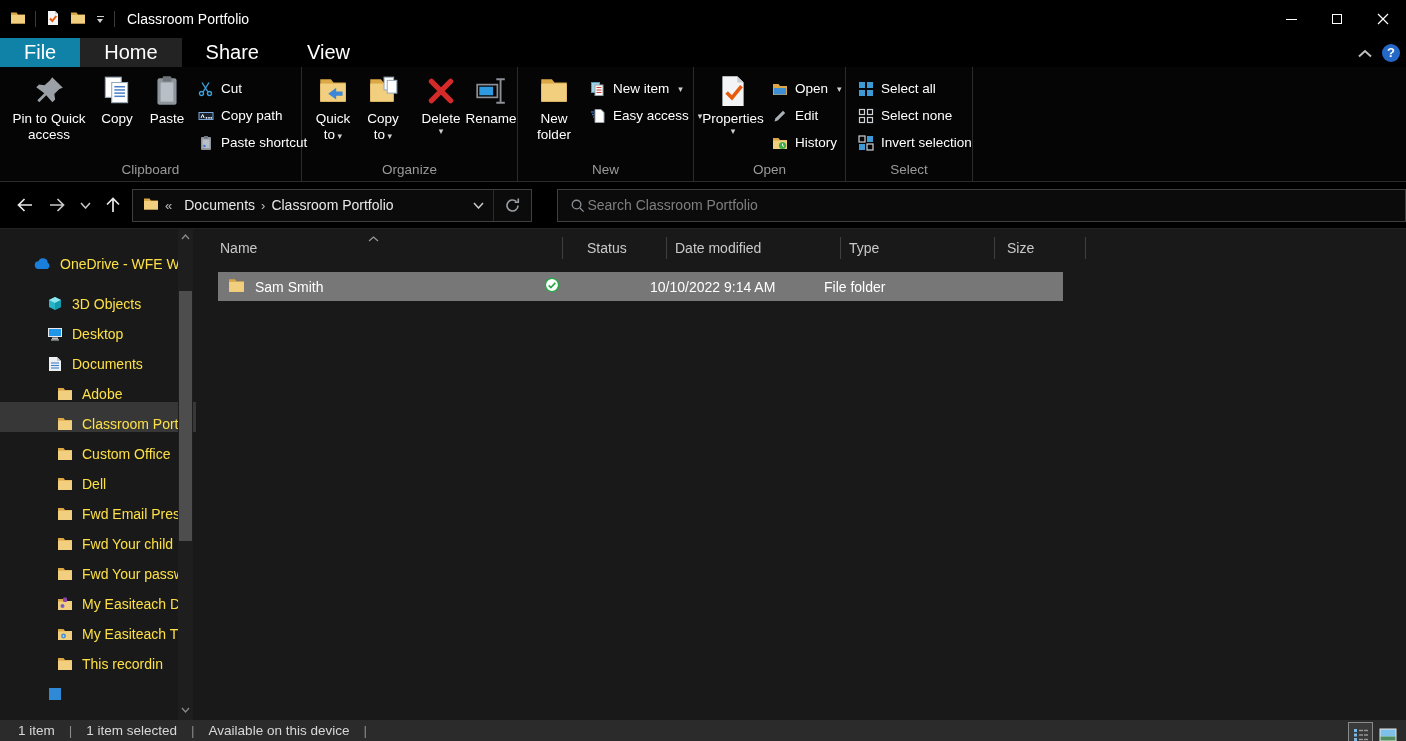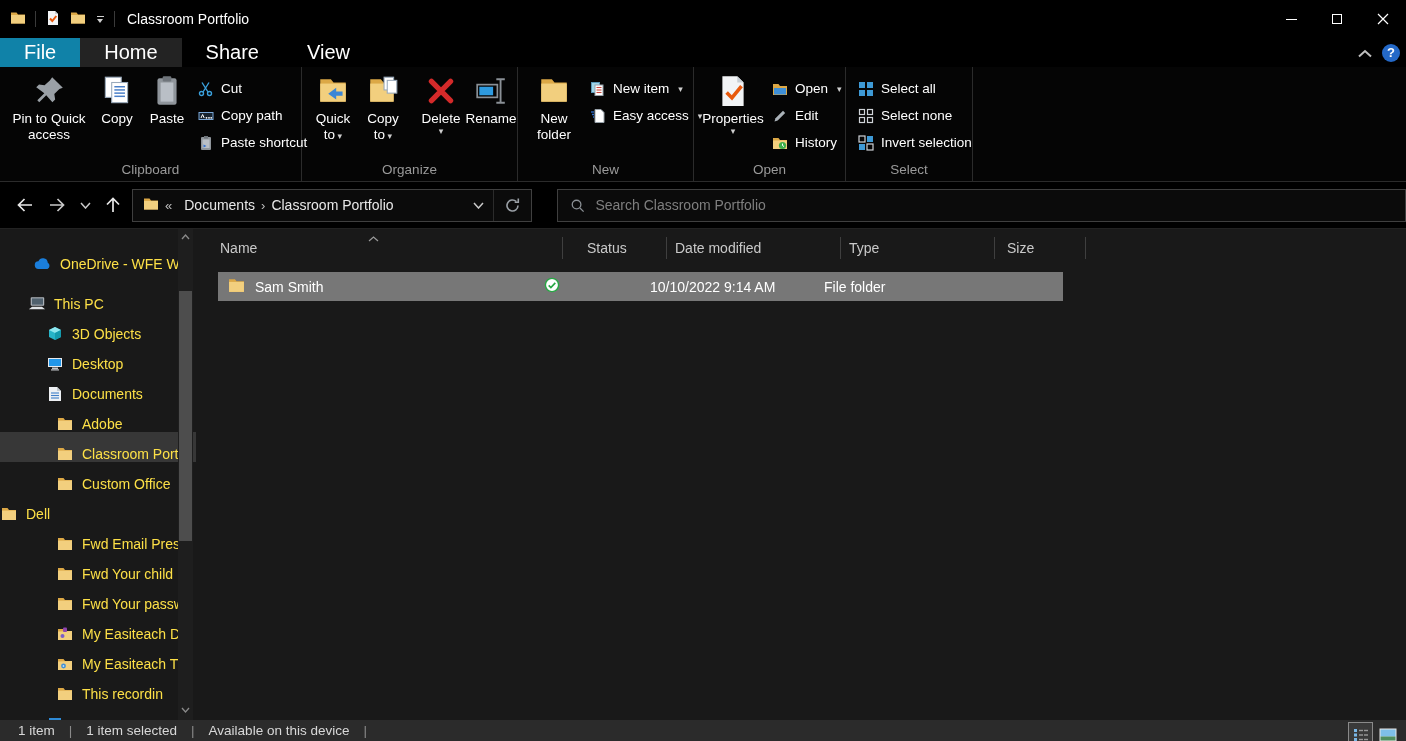--- a/index.html
+++ b/index.html
@@ -47,21 +47,21 @@
   
   .navrow { height:46px; background:#000; display:flex; align-items:center; flex:0 0 auto; }
   .navbtns { display:flex; align-items:center; gap:2px; padding:0 4px 0 10px; }
   .navbtn { display:flex; align-items:center; justify-content:center; width:30px; height:30px; }
   .addressbox { width:437px; height:33px; border:1px solid #3f3f3f; background:#0b0b0b; display:flex; align-items:center; padding-left:10px; }
   .addressbox .crumb { color:#e8e8e8; padding:0 6px; }
   .addressbox .bsep { color:#bfbfbf; font-size:13px; }
   .addr-right { margin-left:auto; display:flex; align-items:center; height:100%; }
   .addr-dd { width:30px; height:100%; display:flex; align-items:center; justify-content:center; }
   .addr-refresh { width:38px; height:100%; display:flex; align-items:center; justify-content:center; border-left:1px solid #2b2b2b; }
-  .searchbox { margin-left:25px; width:926px; height:33px; border:1px solid #3f3f3f; background:#0b0b0b; display:flex; align-items:center; padding:0 12px; gap:10px; }
+  .searchbox { margin-left:25px; width:926px; height:33px; border:1px solid #3f3f3f; background:#0b0b0b; display:flex; align-items:center; padding:0 12px; gap:2px; }
   .searchbox input { flex:1; background:transparent; border:none; outline:none; color:#cfcfcf; font-size:14px; font-family:inherit; }
   .searchbox input::placeholder { color:#7f7f7f; }
 
   
   .main { flex:1 1 auto; display:flex; background:#191919; border-top:1px solid #222; position:relative; overflow:hidden; }
   .sidebar { width:196px; position:relative; overflow:hidden; flex:0 0 auto; }
   .sb-item { height:30px; display:flex; align-items:flex-end; gap:8px; color:#fde047; white-space:nowrap; overflow:hidden; }
   .sb-item.sel { background:#373737; }
   .sb-icon { flex:0 0 auto; width:18px; height:17px; display:flex; align-items:center; justify-content:center; }
   .sb-scroll { position:absolute; top:0; right:3px; width:15px; height:100%; background:#1e1e1e; }
@@ -428,30 +428,20 @@
       <div style="height:13px"></div>
       <div class="sb-item" style="padding-left:34px">
         <span class="sb-icon">
             <svg width="19" height="13" viewBox="0 0 20 14">
               <path fill="#1a7edb" d="M5.2 13a4.2 4.2 0 0 1-.3-8.4A5.4 5.4 0 0 1 15.3 6.1 3.9 3.9 0 0 1 15 13z"></path>
             </svg>
           </span>
         <span>OneDrive - WFE W</span>
       </div>
       <div style="height:10px"></div>
-      <div class="sb-item" style="padding-left:28px">
-        <span class="sb-icon">
-            <svg width="19" height="15" viewBox="0 0 20 16">
-              <rect x="3" y="1" width="15" height="9.5" rx="1" fill="#aeb4ba"></rect>
-              <rect x="4.3" y="2.3" width="12.4" height="7" fill="#50616e"></rect>
-              <path d="M1 14.5l3.5-3h11l3.5 3z" fill="#dfe3e6"></path>
-            </svg>
-          </span>
-        <span>This PC</span>
-      </div>
       <div class="sb-item" style="padding-left:46px">
         <span class="sb-icon">
             <svg width="16" height="16" viewBox="0 0 16 16">
               <path d="M8 1l6 3v7l-6 3-6-3V4z" fill="#27b4c8"></path>
               <path d="M8 1l6 3-6 3-6-3z" fill="#8ee7ef"></path>
               <path d="M8 7v7l6-3V4z" fill="#149aad"></path>
             </svg>
           </span>
         <span>3D Objects</span>
       </div>
@@ -500,21 +490,21 @@
       </div>
       <div class="sb-item" style="padding-left:56px">
         <span class="sb-icon">
             <svg width="16" height="14" viewBox="0 0 16 14">
               <path fill="#dca846" d="M1 1h5.5l1.5 2H15v10H1z"></path>
               <path fill="#f2cf7e" d="M1 3.6h14v9.4H1z"></path>
             </svg>
           </span>
         <span>Custom Office</span>
       </div>
-      <div class="sb-item" style="">
+      <div class="sb-item" style="padding-left:56px">
         <span class="sb-icon">
             <svg width="16" height="14" viewBox="0 0 16 14">
               <path fill="#dca846" d="M1 1h5.5l1.5 2H15v10H1z"></path>
               <path fill="#f2cf7e" d="M1 3.6h14v9.4H1z"></path>
             </svg>
           </span>
         <span>Dell</span>
       </div>
       <div class="sb-item" style="padding-left:56px">
         <span class="sb-icon">

